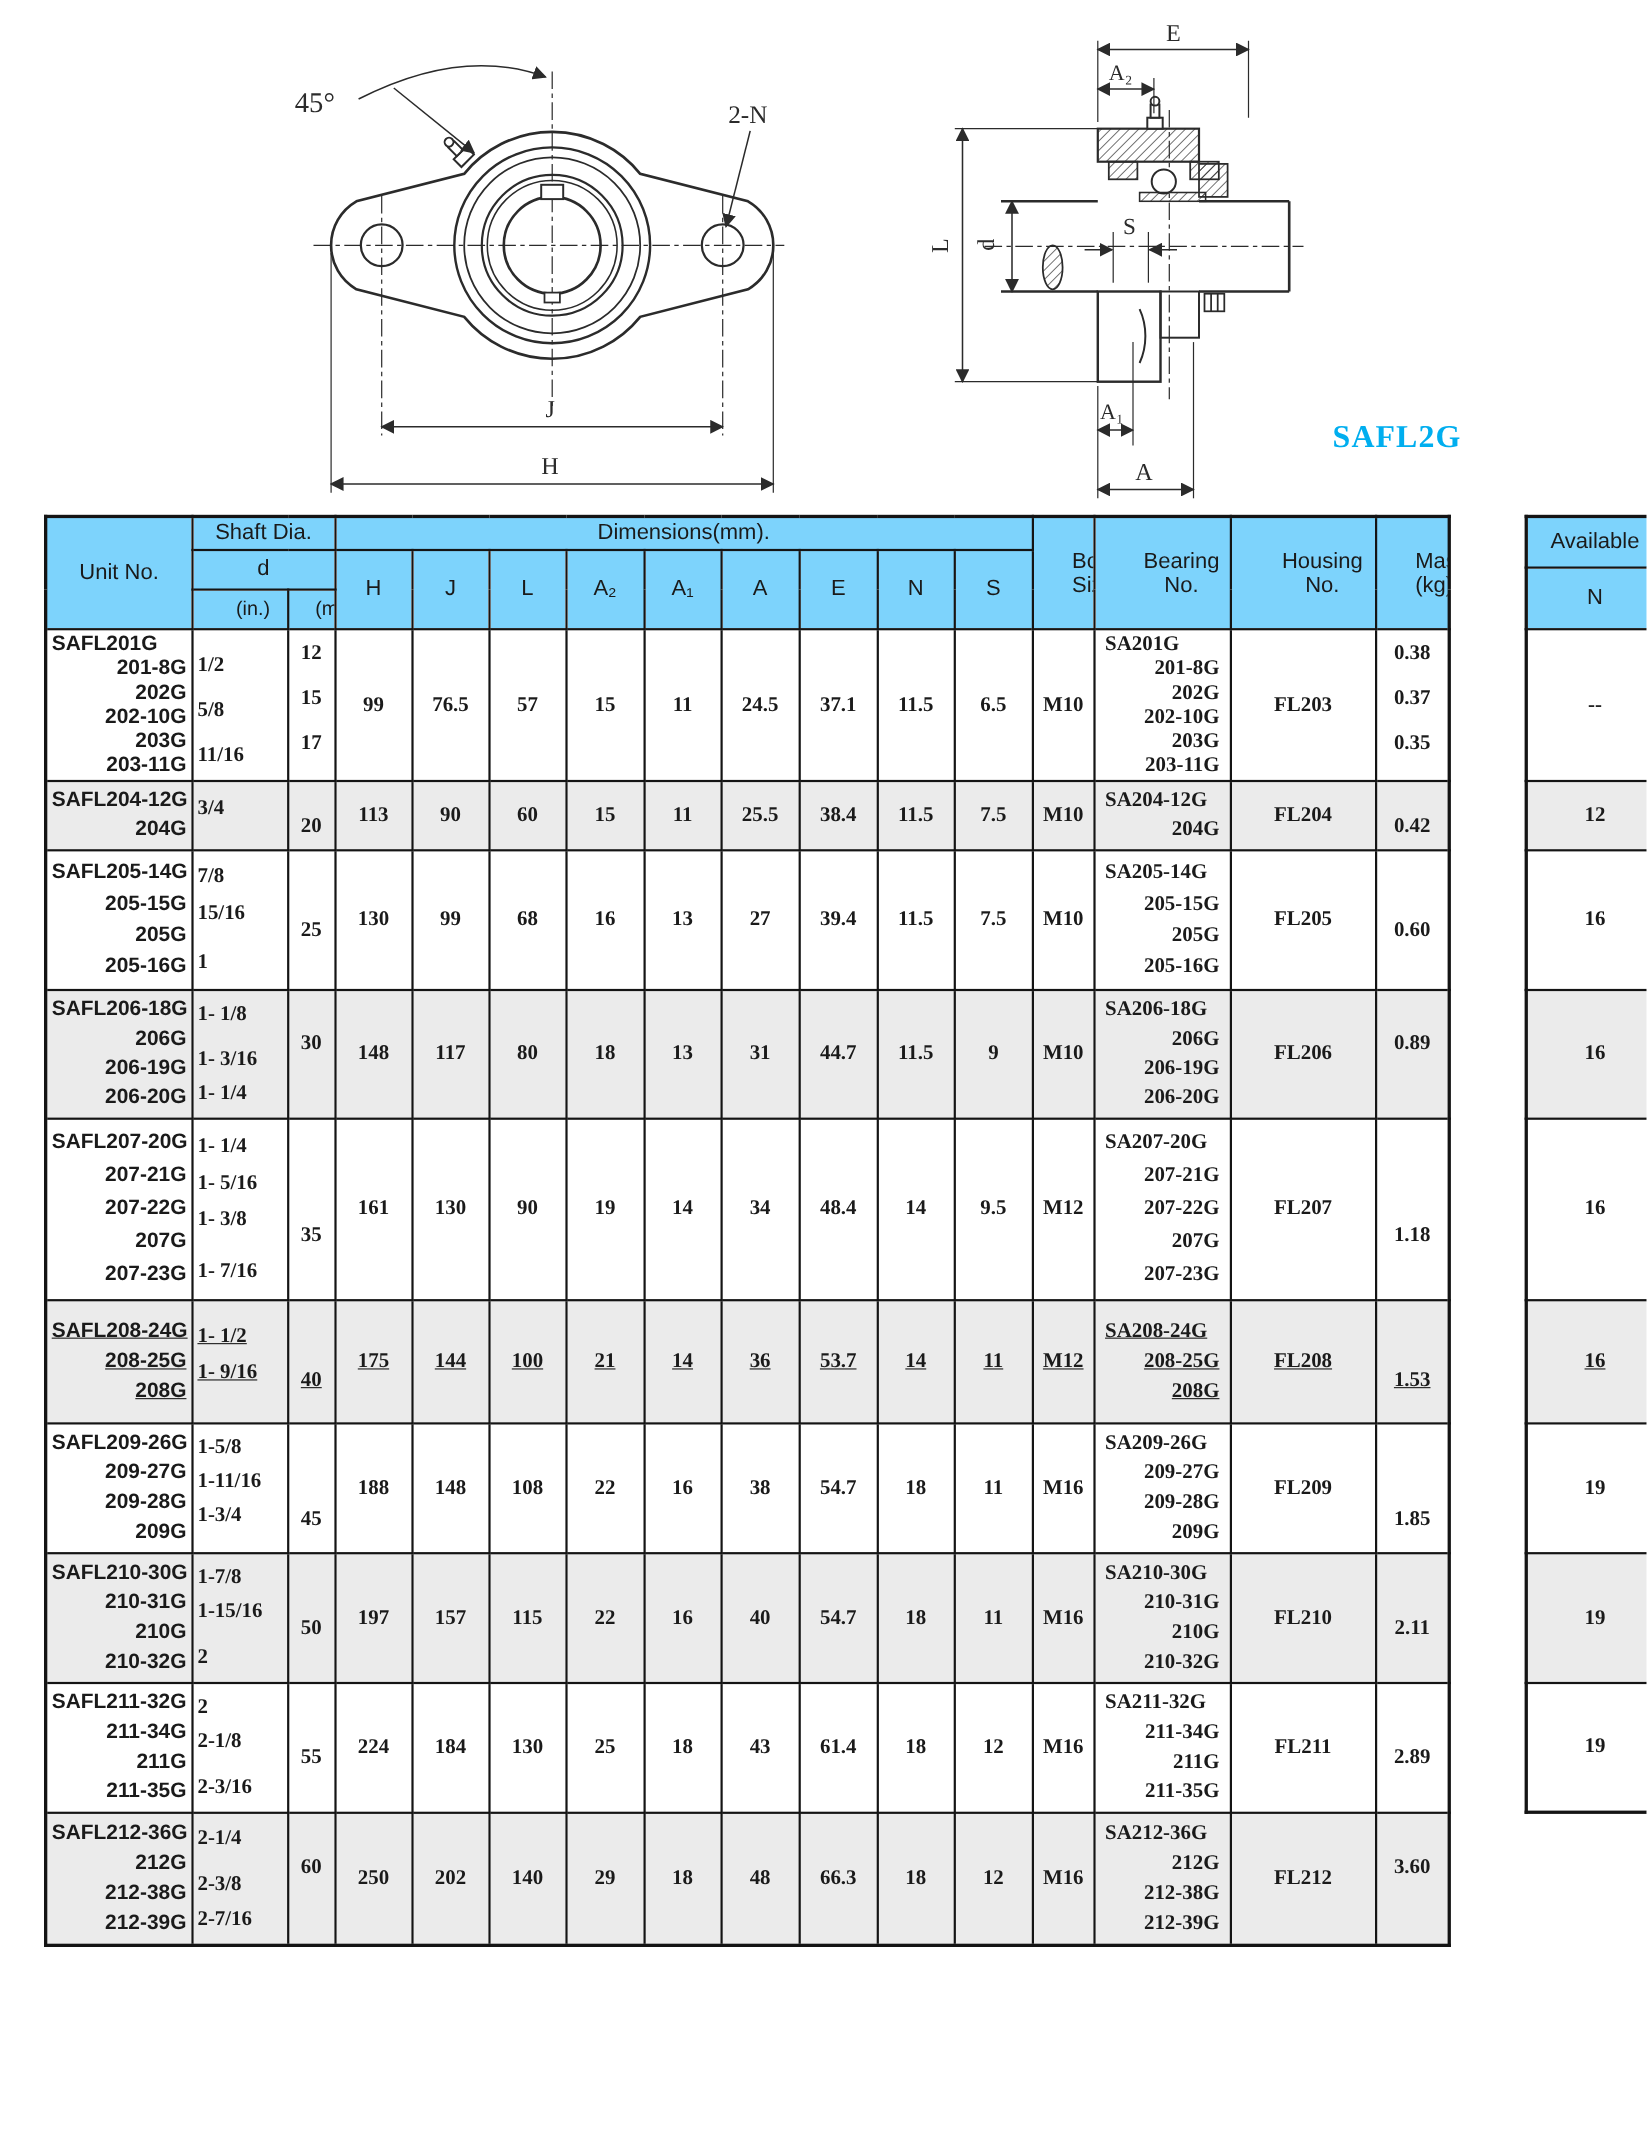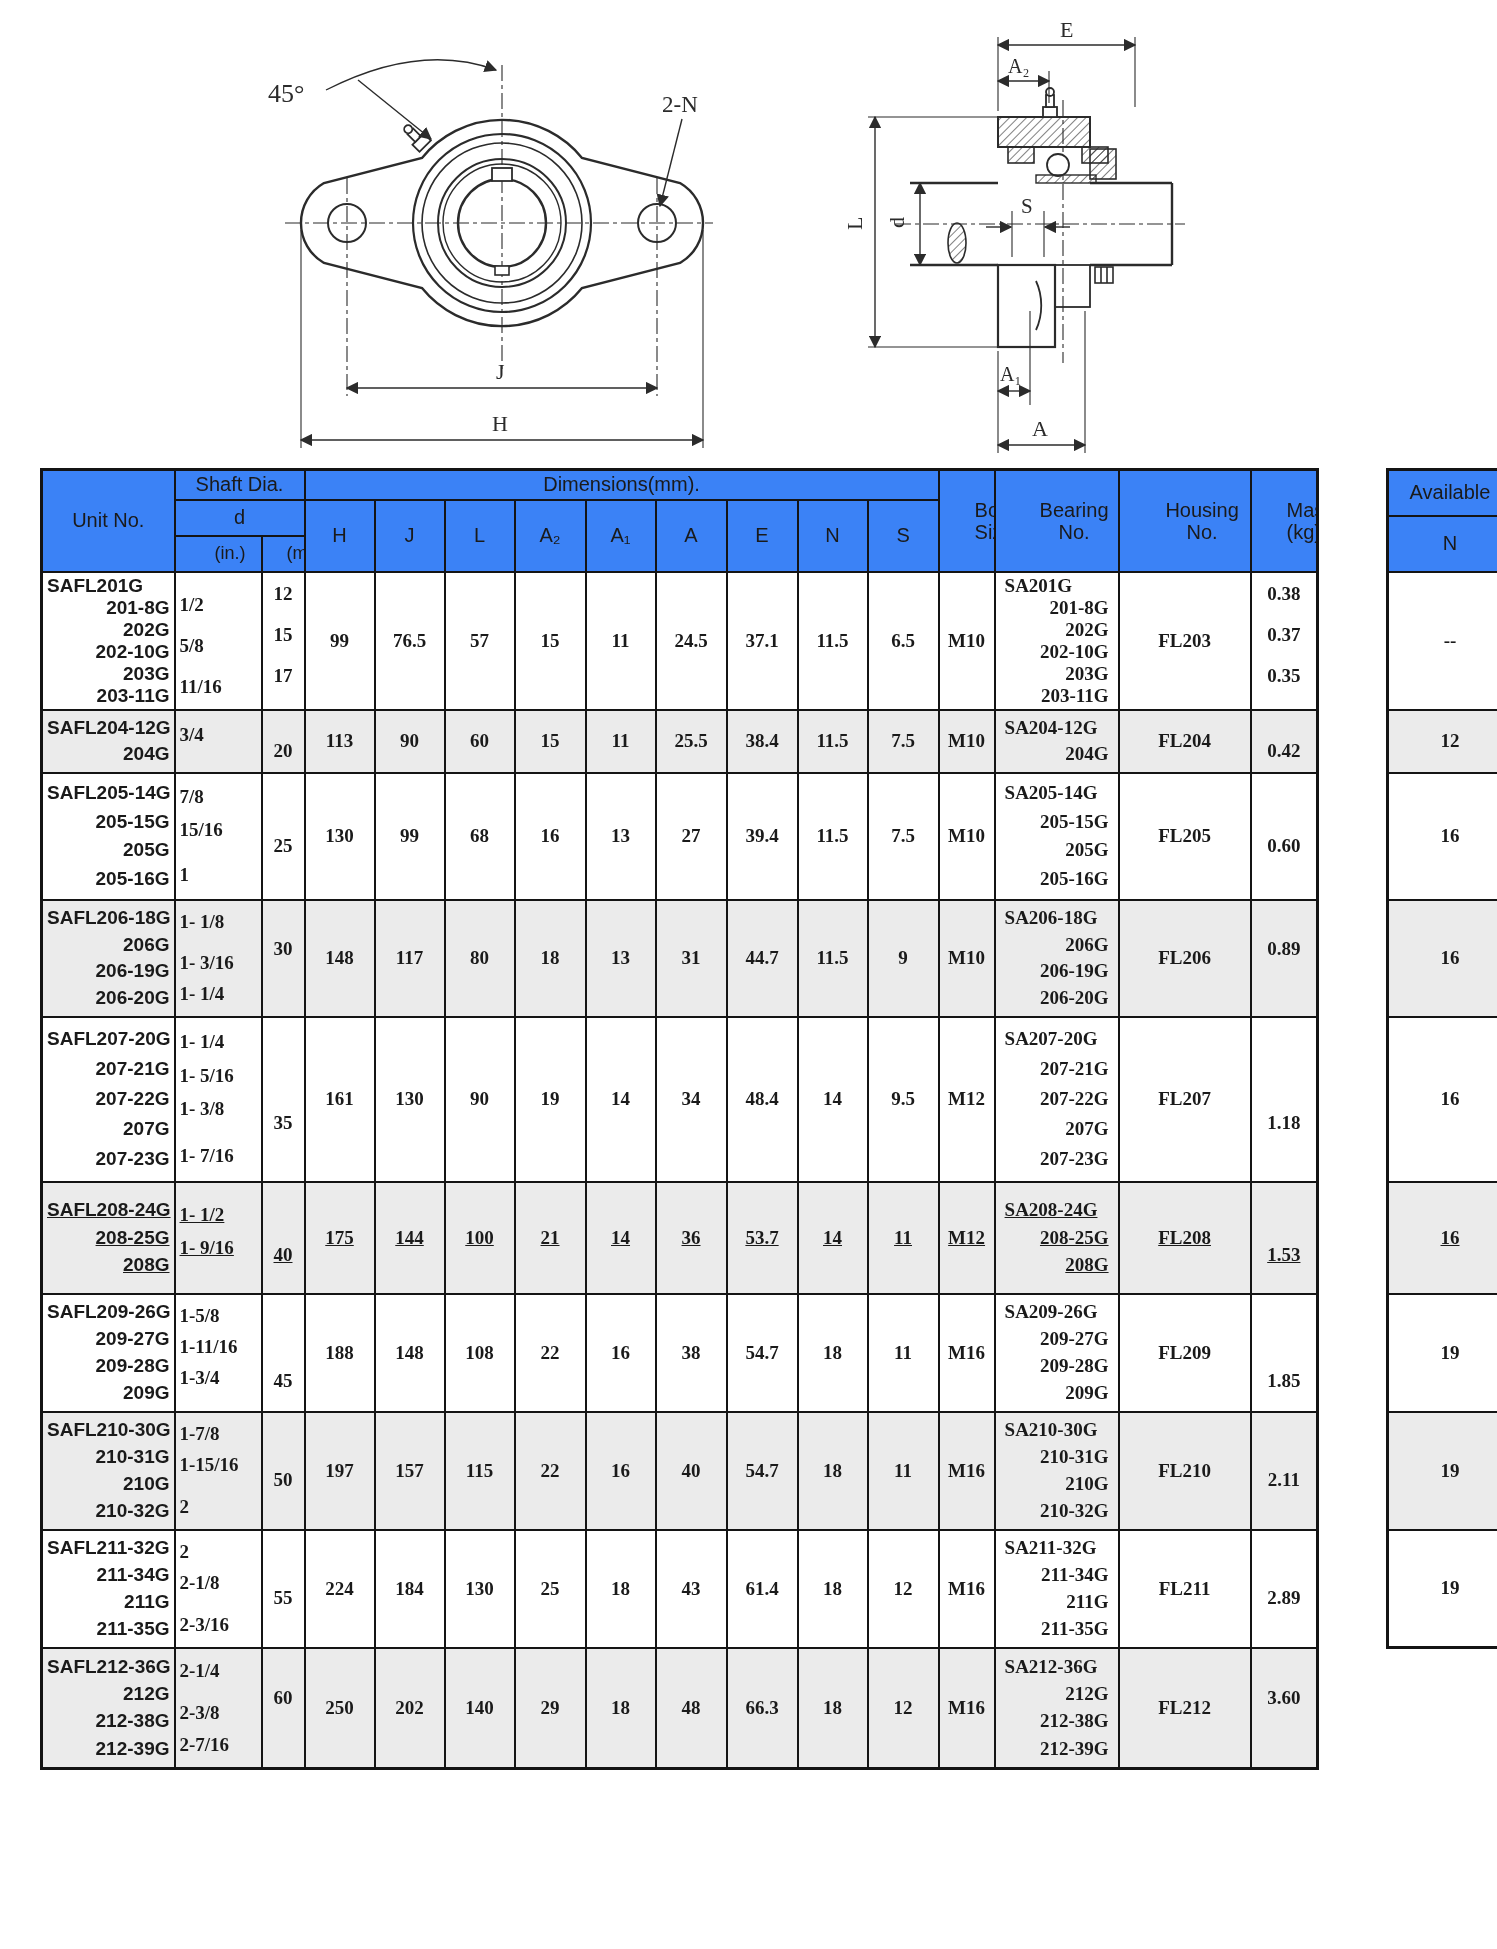--- a/index.html
+++ b/index.html
@@ -9,21 +9,21 @@
   .draw{position:absolute;}
   #title-block{position:absolute;left:1060px;top:381px;width:420px;text-align:center;
                color:#00aeef;font-family:"Liberation Serif",serif;}
   #title-block .t1{font-size:29px;font-weight:bold;line-height:32px;letter-spacing:1px;}
   #title-block .t2{font-size:27px;line-height:30px;}
 
   table{border-collapse:collapse;table-layout:fixed;}
   #spec-table{position:absolute;left:40px;top:468px;width:1277px;border:3px solid #141414;}
   #avail-table{position:absolute;left:1386px;top:468px;width:125px;border:3px solid #141414;}
   th,td{border:2px solid #141414;padding:0;overflow:hidden;}
-  thead th{background:#3b82f6;font-weight:normal;font-size:20px;text-align:center;vertical-align:middle;}
+  thead th{background:#7dd3fc;font-weight:normal;font-size:20px;text-align:center;vertical-align:middle;}
   tr.hr1{height:30px;} tr.hr2{height:36px;} tr.hr3{height:36px;}
   tr.hr3 th{font-size:18px;padding-left:24px;}
   thead .ln{line-height:22px;padding-left:35px;}
 
   tr.g0{height:138px;} tr.g1{height:63px;} tr.g2{height:127px;} tr.g3{height:117px;}
   tr.g4{height:165px;} tr.g5{height:112px;text-decoration:underline;} tr.g6{height:118px;} tr.g7{height:118px;}
   tr.g8{height:118px;} tr.g9{height:121px;}
   .g0 .stack{height:134px;} .g1 .stack{height:59px;} .g2 .stack{height:123px;}
   .g3 .stack{height:113px;} .g4 .stack{height:161px;} .g5 .stack{height:90px;}
   .g6 .stack{height:114px;} .g7 .stack{height:114px;} .g8 .stack{height:114px;}
@@ -184,20 +184,21 @@
       <line x1="190" y1="296" x2="190" y2="390"></line>
       <line x1="245" y1="296" x2="245" y2="438"></line>
     </g>
     <line x1="158" y1="376" x2="190" y2="376" stroke="#2b2b2b" stroke-width="1.4" marker-start="url(#arR)" marker-end="url(#arR)"></line>
     <text x="160" y="366" font-size="20">A₁</text>
     <line x1="158" y1="430" x2="245" y2="430" stroke="#2b2b2b" stroke-width="1.4" marker-start="url(#arR)" marker-end="url(#arR)"></line>
     <text x="192" y="421" font-size="22">A</text>
   </svg>
 
   <div id="title-block">
+    <div class="t1">SAFL2G</div>
   </div>
 
   <table id="spec-table">
     <colgroup>
       <col style="width:133px">
         <col style="width:87px">
         <col style="width:43px">
       <col style="width:70px">
         <col style="width:70px">
         <col style="width:70px">

